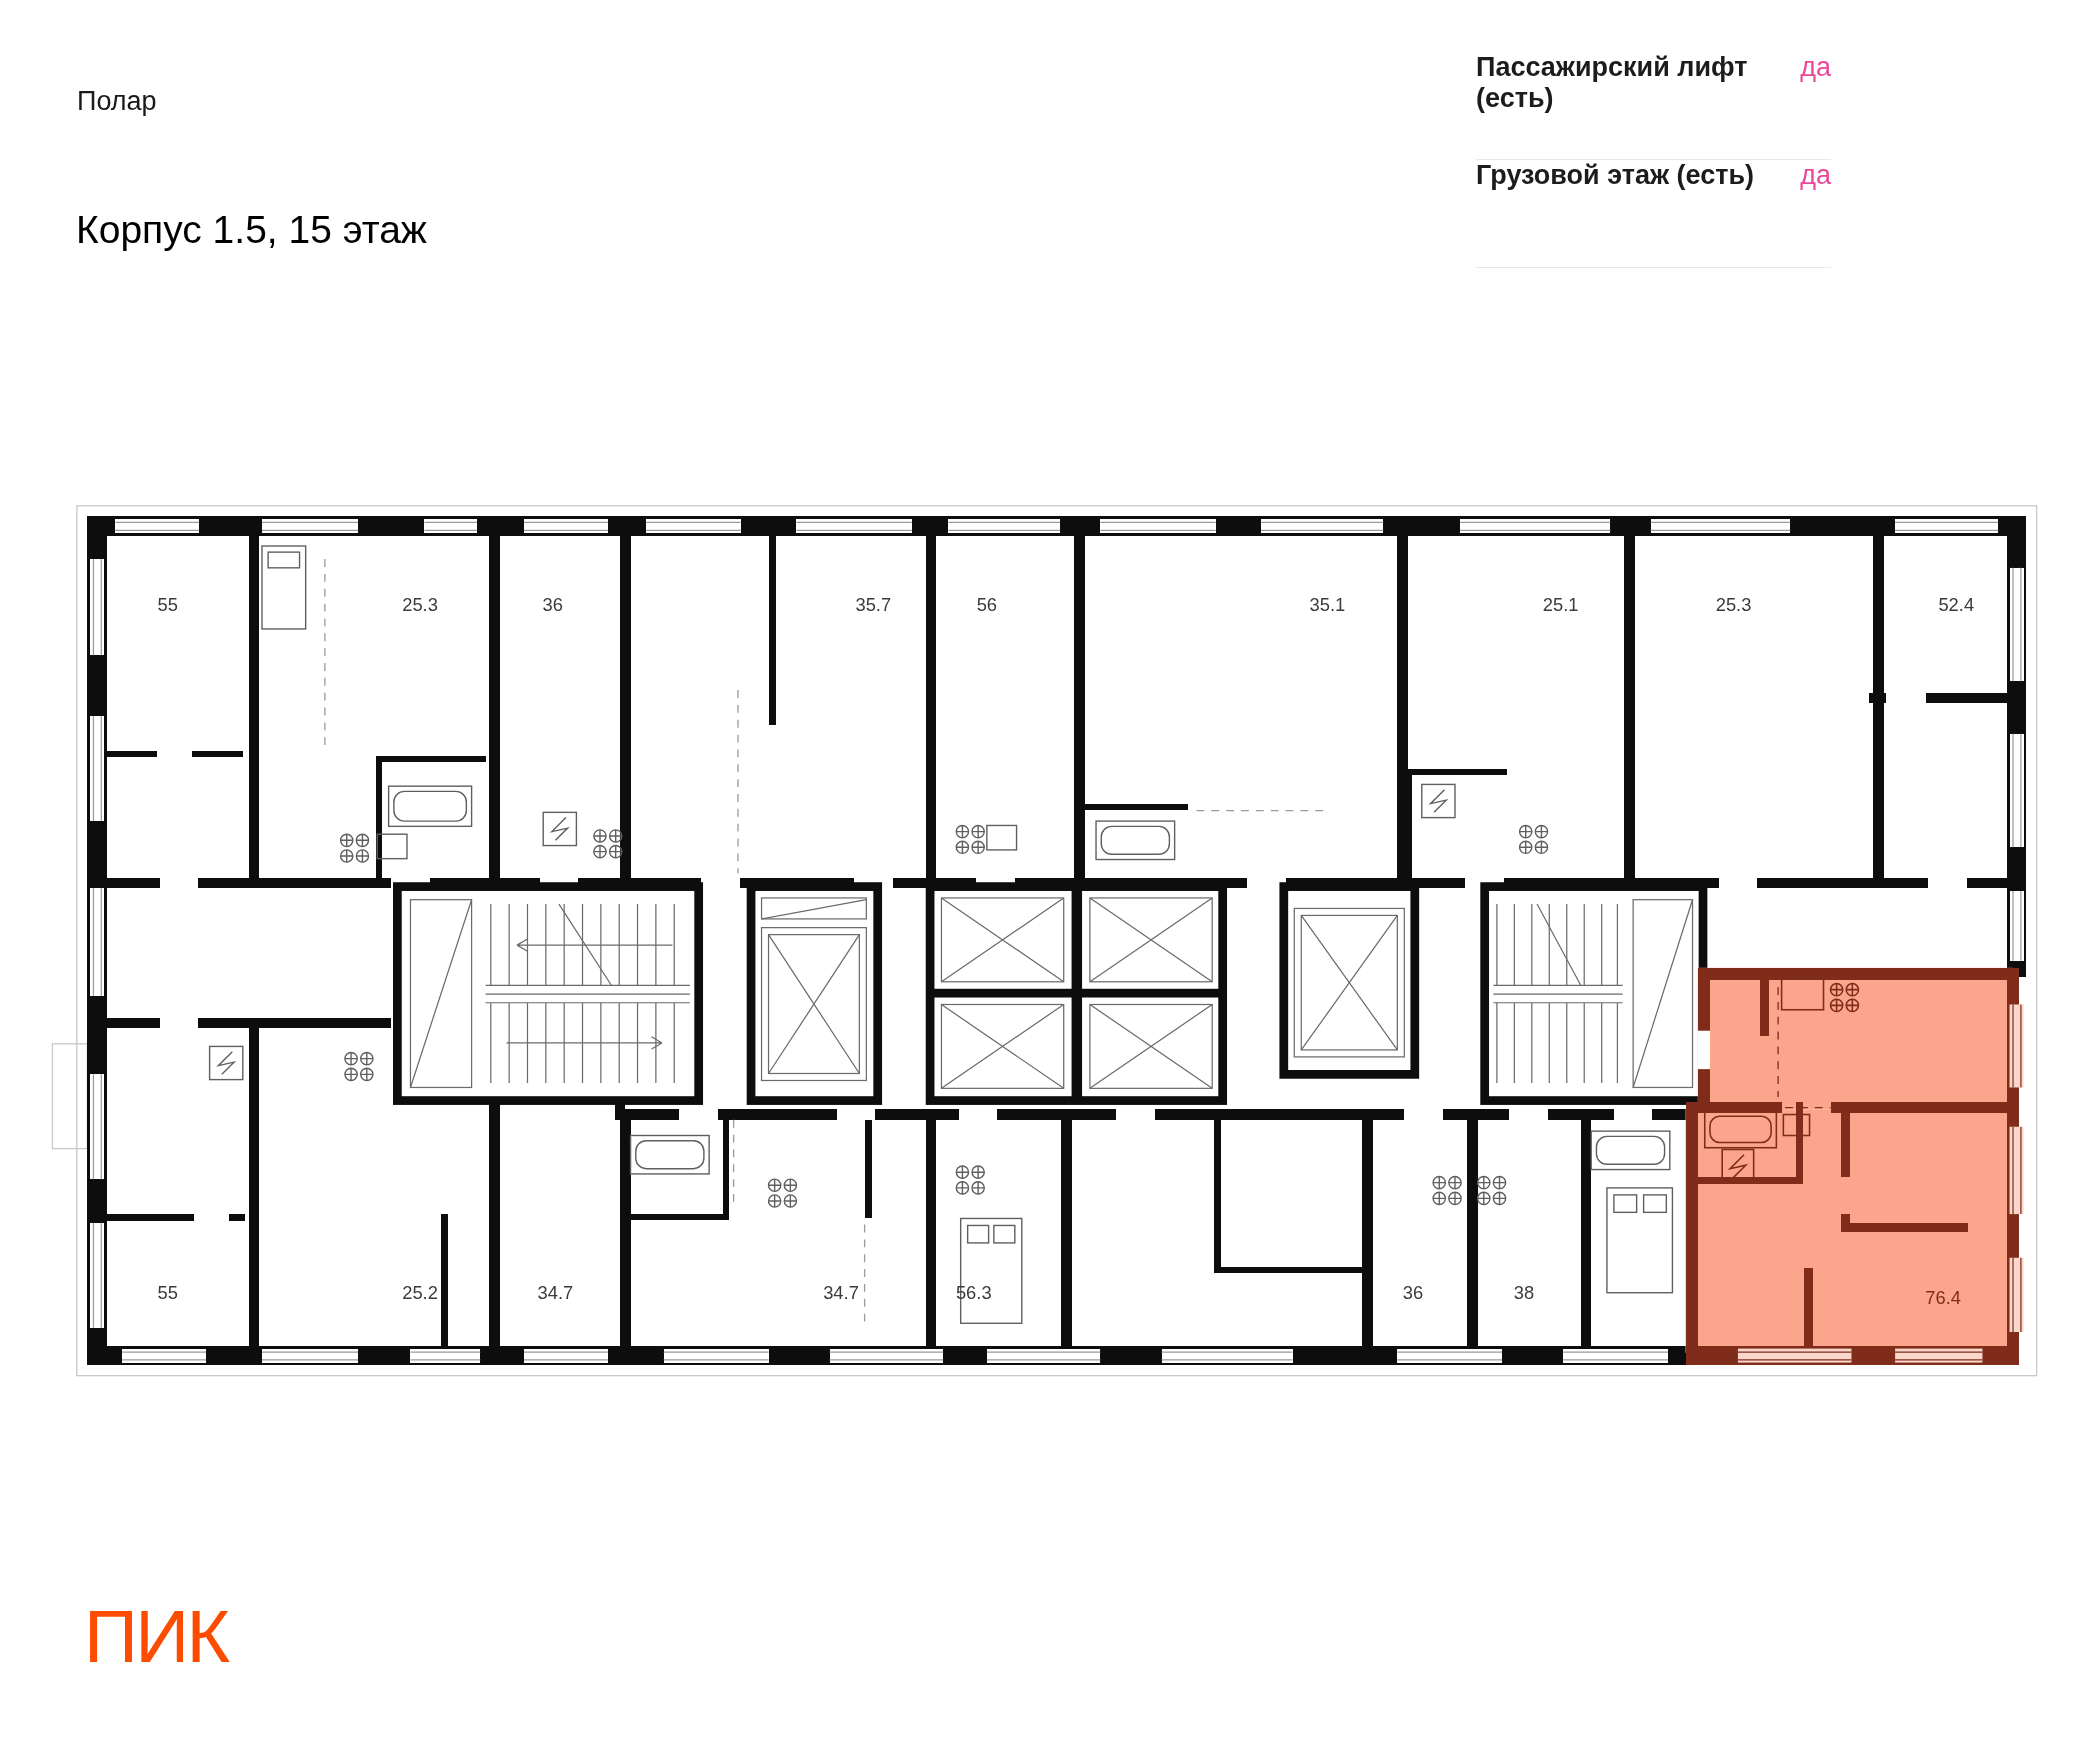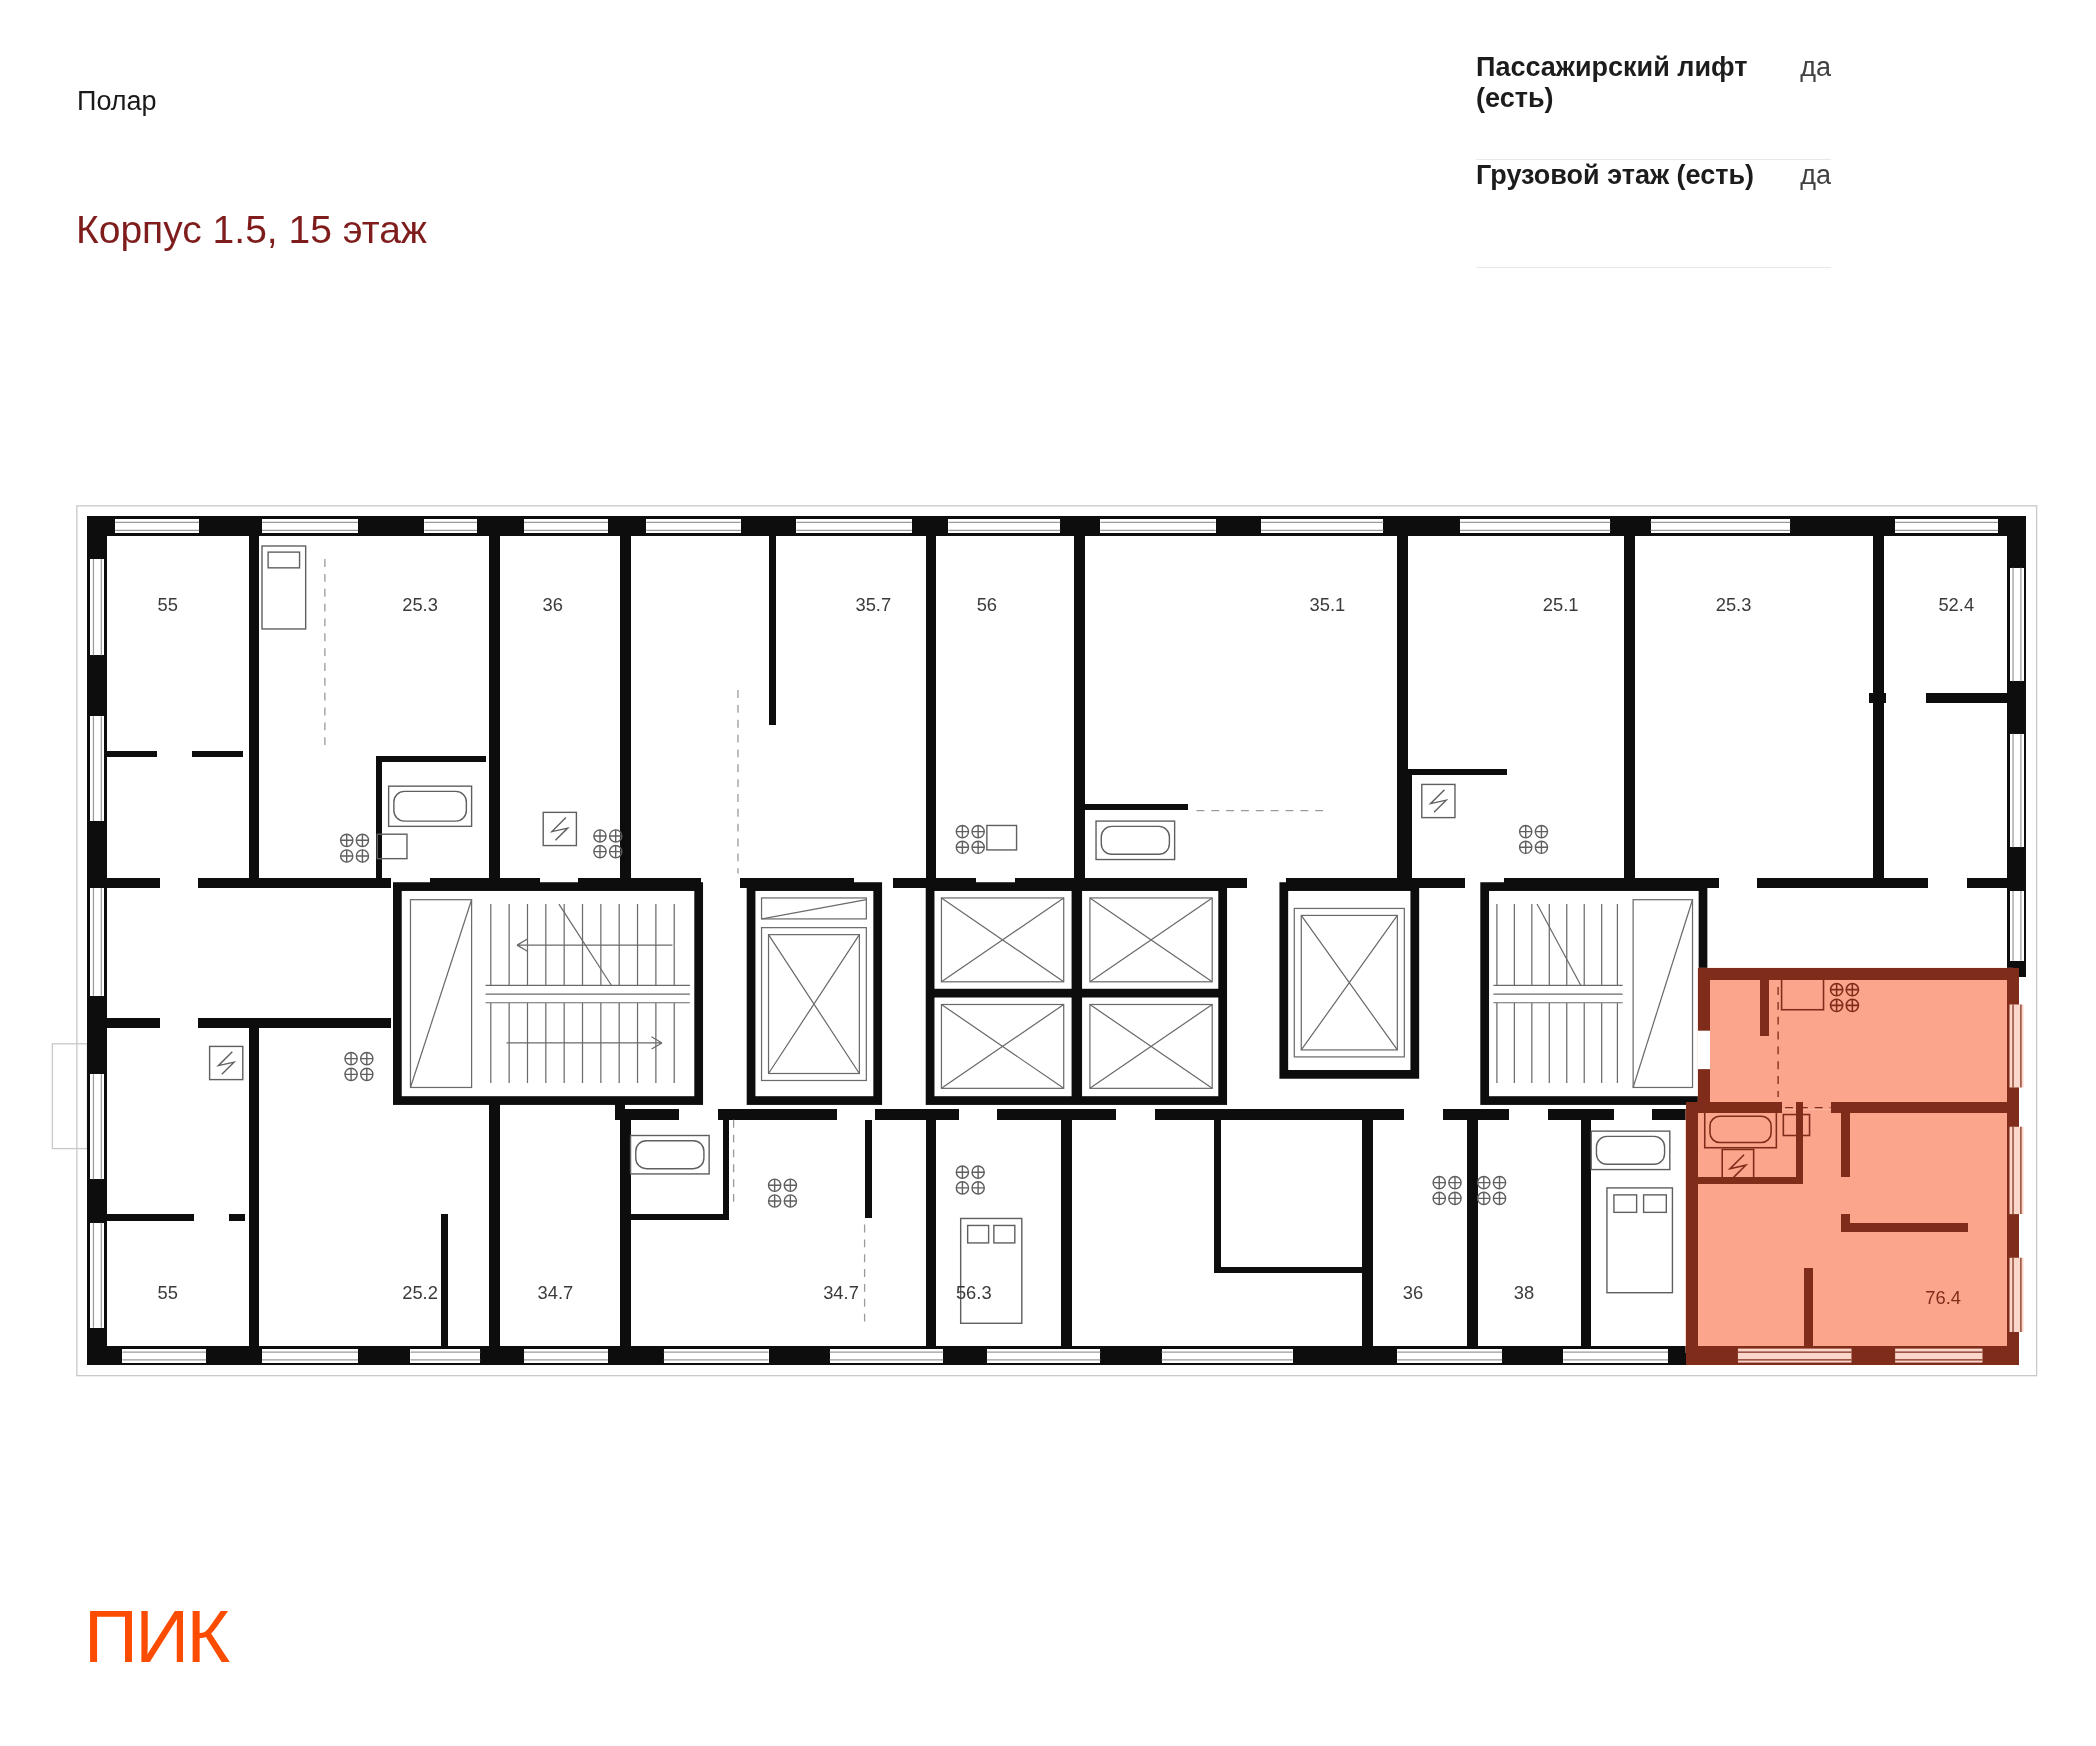--- a/index.html
+++ b/index.html
@@ -5,25 +5,25 @@
   :root{
     --highlight_fill:#FBA58D;
     --highlight_wall:#7F2D1A;
     --logo_orange:#FC4C02;
   }
   html,body{margin:0;padding:0;}
   body{width:2096px;height:1747px;background:#ffffff;font-family:"Liberation Sans",sans-serif;position:relative;overflow:hidden;}
   .canvas{position:absolute;left:0;top:0;width:2096px;height:1493px;}
   .project{position:absolute;left:77px;top:86px;font-size:27px;color:#1a1a1a;}
   .title{position:absolute;left:74px;top:112px;font-size:46px;font-weight:700;color:#0f0f0f;letter-spacing:-0.4px;}
-  .subtitle{position:absolute;left:76px;top:208px;font-size:39px;color:#7f1d1d;}
+  .subtitle{position:absolute;left:76px;top:208px;font-size:39px;color:#000000;}
   .info{position:absolute;left:1476px;top:52px;width:355px;}
   .info-row{height:107px;display:flex;justify-content:space-between;align-items:flex-start;border-bottom:1.7px solid #e8e8e8;}
   .info-label{font-size:27px;font-weight:600;color:#1c1c1c;}
-  .info-value{font-size:27px;color:#404040;}
+  .info-value{font-size:27px;color:#ec4899;}
   .logo{position:absolute;left:84px;top:1593px;font-size:75px;font-weight:400;color:var(--logo_orange);letter-spacing:-2.6px;}
   svg{position:absolute;left:0;top:0;}
   .w{fill:#0d0d0d;}
   .core{fill:#ffffff;stroke:#0d0d0d;stroke-width:10;}
   .thin{fill:none;stroke:#6a6a6a;stroke-width:1.4;}
   .fx{fill:none;stroke:#5f5f5f;stroke-width:1.6;}
   .win{fill:#ffffff;}
   .wline{fill:none;stroke:#9a9a9a;stroke-width:1.4;}
   .dash{fill:none;stroke:#9a9a9a;stroke-width:1.5;stroke-dasharray:9 8;}
   .frame{fill:none;stroke:#c9c9c9;stroke-width:1.5;}

